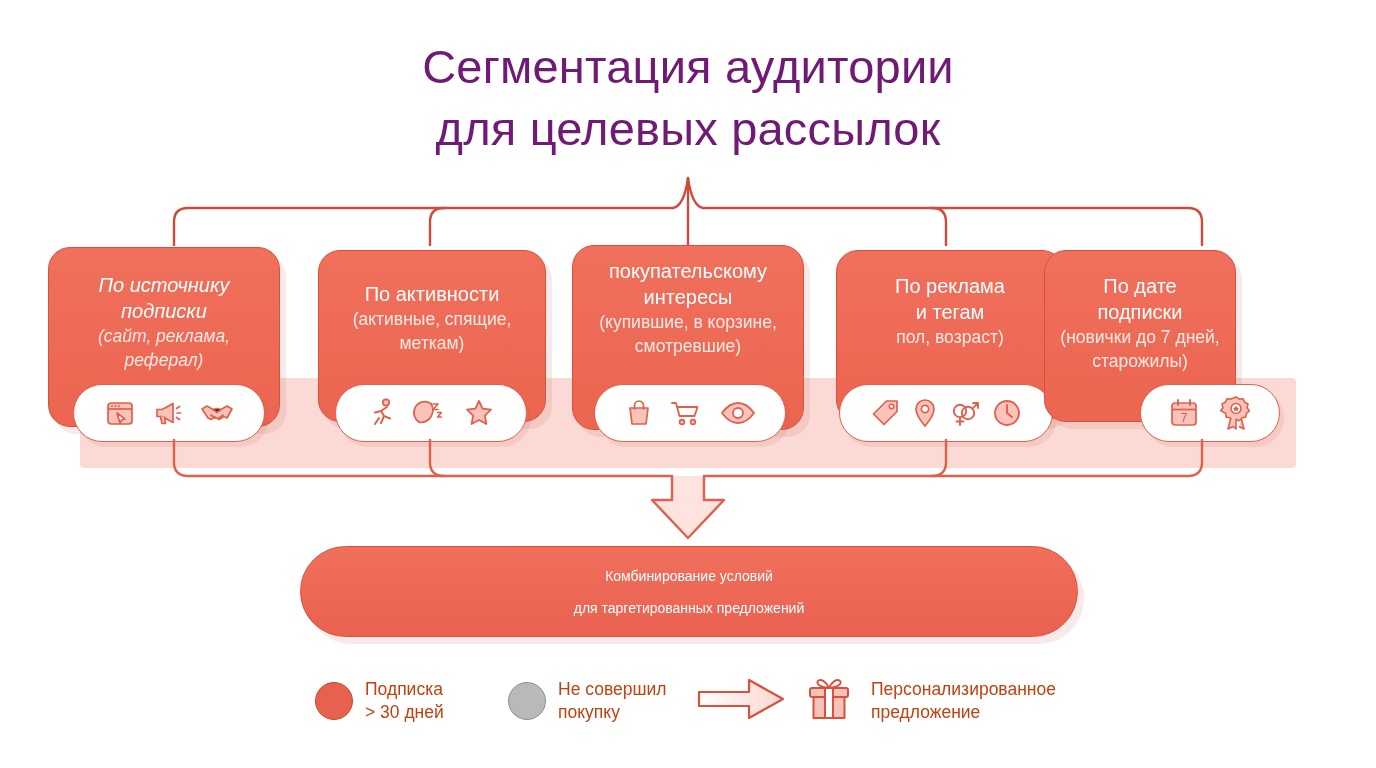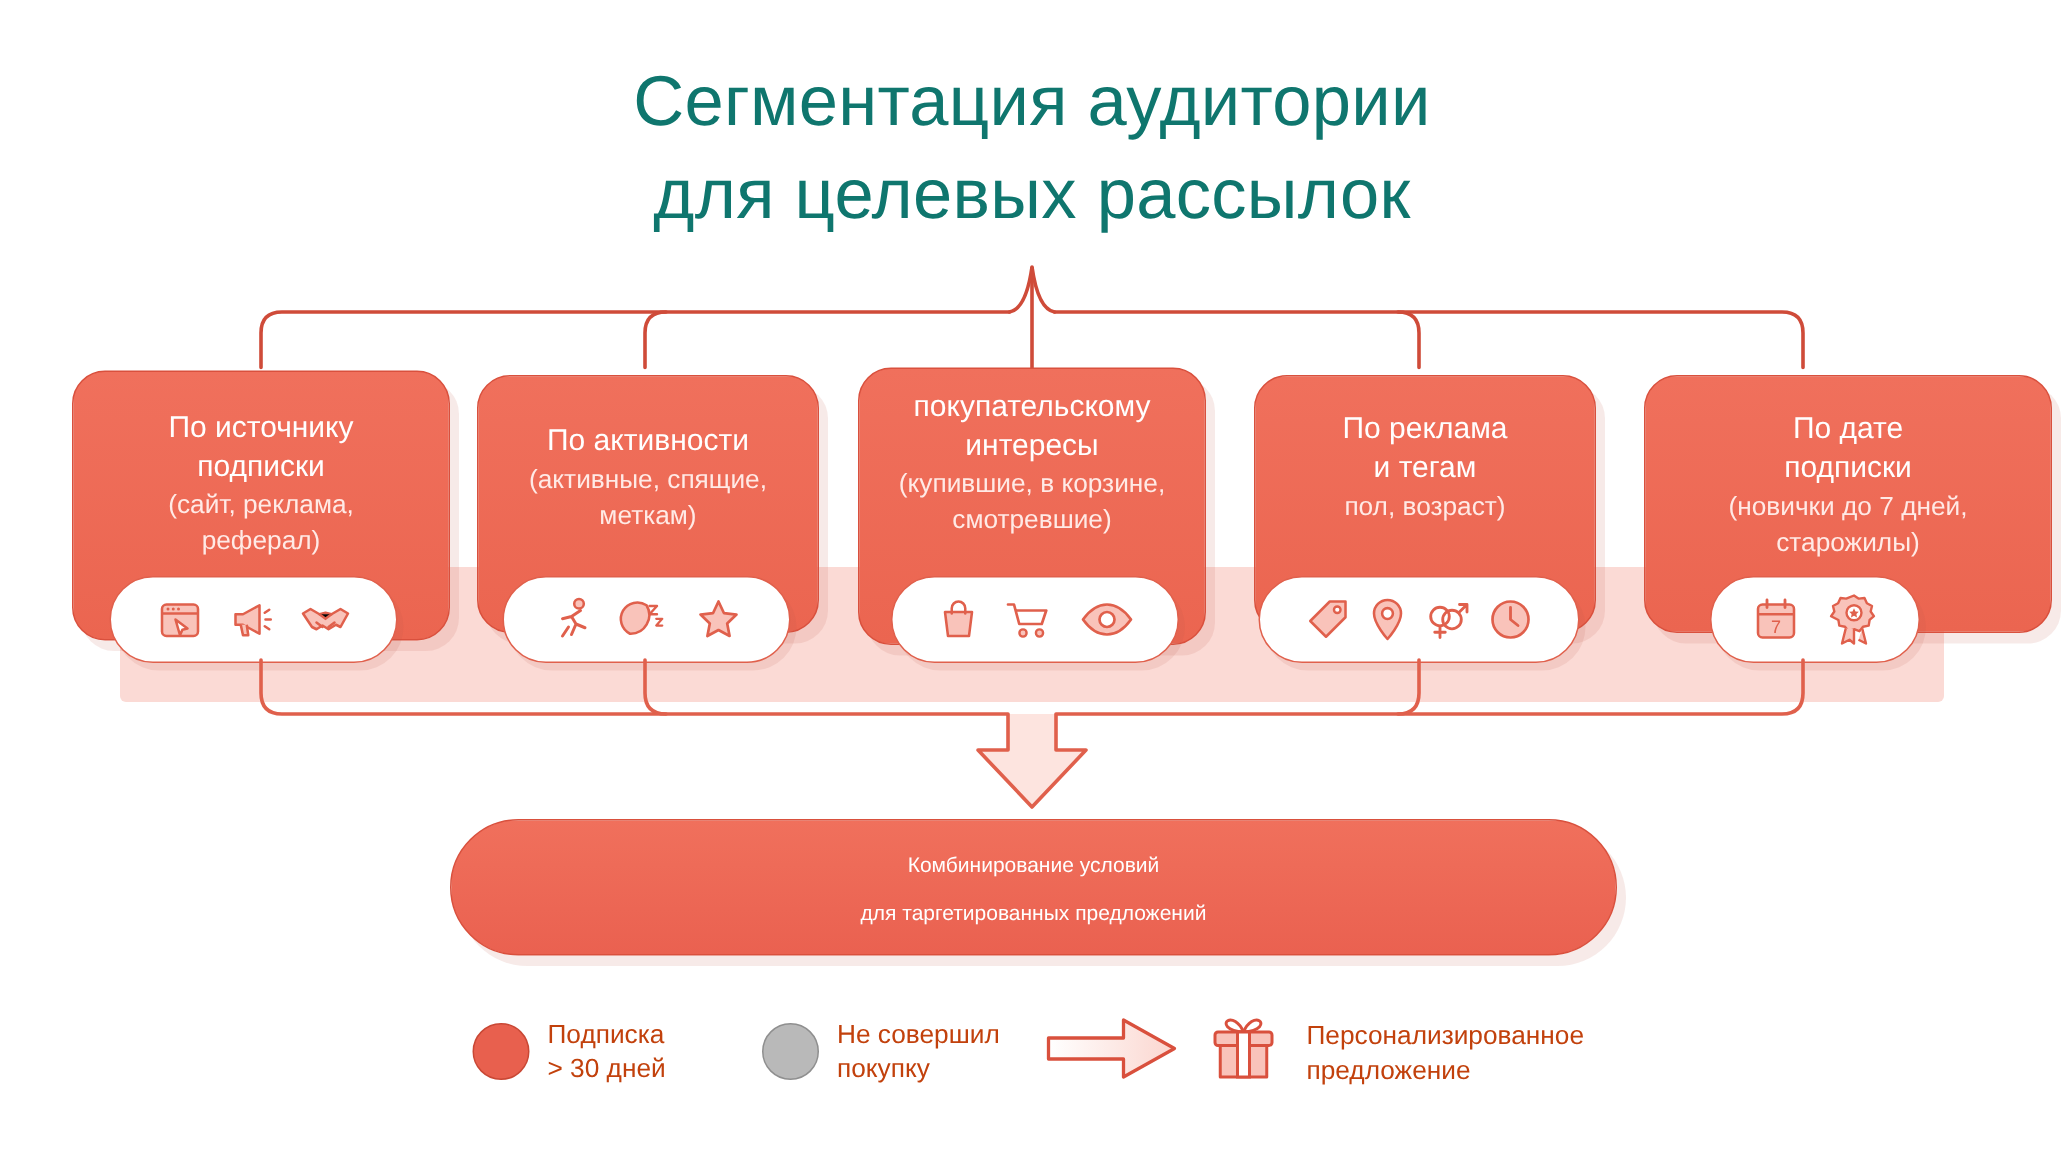--- a/index.html
+++ b/index.html
@@ -7,21 +7,21 @@
     width:1376px;height:768px;overflow:hidden;
     background:#ffffff;
     font-family:"Liberation Sans","DejaVu Sans",sans-serif;
     -webkit-font-smoothing:antialiased;
   }
   #stage{position:relative;width:1376px;height:768px;}
 
   
   .title{
     position:absolute;left:0;top:36px;width:1376px;
-    text-align:center;color:#0f766e;
+    text-align:center;color:#701a75;
     font-size:47px;line-height:62px;font-weight:400;letter-spacing:0.2px;
   }
   .title .l{display:block;}
 
   
   .band{
     position:absolute;left:80px;top:378px;width:1216px;height:90px;
     background:#fbdad5;border-radius:4px;
   }
 
@@ -93,21 +93,21 @@
       <path d="M1202 245 L1202 222 Q1202 208 1188 208 L703 208"></path>
       <path d="M430 245 L430 222 Q430 208 444 208"></path>
       <path d="M946 245 L946 222 Q946 208 932 208"></path>
 
       <path d="M688 245 L688 178"></path>
 
       <path d="M673 208 Q684 206 688 178 Q692 206 703 208"></path>
     </g>
   </svg>
 
-  <div class="card" style="left:48px;top:247px;width:252px;height:180px;">
+  <div class="card" style="left:48px;top:247px;width:232px;height:180px;font-style:italic;">
     <div class="ctext" style="top:24px;">
       <span class="big">По источнику</span>
       <span class="big">подписки</span>
       <span class="small">(сайт, реклама,</span>
       <span class="small">реферал)</span>
     </div>
   </div>
   <div class="pill" style="left:73px;top:384px;width:192px;height:58px;">
     <span>
       <svg width="34" height="34" viewBox="0 0 34 34">
@@ -221,21 +221,21 @@
         </svg>
     </span>
     <span>
       <svg width="32" height="32" viewBox="0 0 32 32">
           <circle cx="16" cy="16" r="12" fill="#f9c3ba" stroke="#e0604c" stroke-width="1.8"></circle>
           <path d="M16 8v8l5 4" fill="none" stroke="#e0604c" stroke-width="1.9" stroke-linecap="round" stroke-linejoin="round"></path>
         </svg>
     </span>
   </div>
 
-  <div class="card" style="left:1096px;top:250px;width:272px;height:172px;">
+  <div class="card" style="left:1044px;top:250px;width:192px;height:172px;">
     <div class="ctext" style="top:22px;">
       <span class="big">По дате</span>
       <span class="big">подписки</span>
       <span class="small">(новички до 7 дней,</span>
       <span class="small">старожилы)</span>
     </div>
   </div>
   <div class="pill" style="left:1140px;top:384px;width:140px;height:58px;gap:18px;">
     <span>
       <svg width="34" height="34" viewBox="0 0 34 34">

